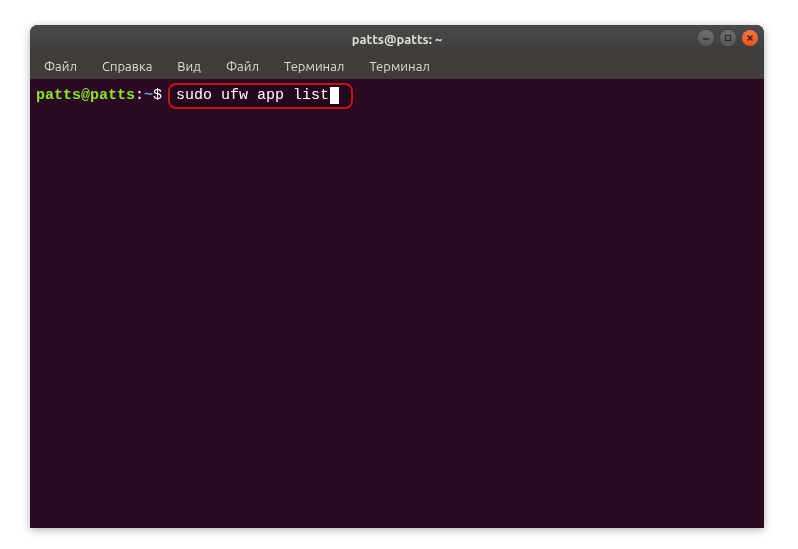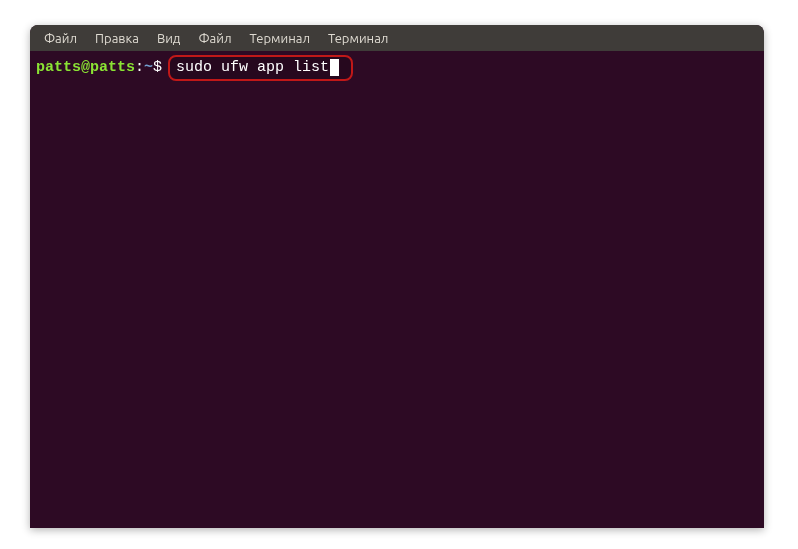--- a/index.html
+++ b/index.html
@@ -66,21 +66,21 @@
     .btn-close {
       background: linear-gradient(to bottom, #f07746, #e95420);
       color: #5a2010;
     }
     .menubar {
       height: 26px;
       background: #3f3c39;
       display: flex;
       align-items: center;
       padding: 0 6px;
-      gap: 2px;
+      gap: 9px;
     }
     .menu-item {
       color: #dfdbd2;
       font-size: 13px;
       padding: 3px 8px;
       cursor: pointer;
     }
     .terminal-body {
       padding: 4px 6px;
       font-family: Liberation Mono, monospace;
@@ -126,24 +126,45 @@
       width: 9px;
       height: 17px;
       background: #ffffff;
       margin-left: 1px;
     }
   </style>
 </head>
 <body>
 
 <div class="window">
+  <div class="titlebar">
+    <span class="titlebar-text">patts@patts: ~</span>
+    <div class="window-controls">
+      <div class="control-btn btn-min">
+        <svg width="8" height="8" viewBox="0 0 8 8">
+            <line x1="1" y1="5" x2="7" y2="5" stroke="#2a2a2a" stroke-width="1.5"></line>
+          </svg>
+      </div>
+      <div class="control-btn btn-max">
+        <svg width="8" height="8" viewBox="0 0 8 8">
+            <rect x="1.5" y="1.5" width="5" height="5" fill="none" stroke="#2a2a2a" stroke-width="1.2"></rect>
+          </svg>
+      </div>
+      <div class="control-btn btn-close">
+        <svg width="8" height="8" viewBox="0 0 8 8">
+            <line x1="1.5" y1="1.5" x2="6.5" y2="6.5" stroke="#4a1a08" stroke-width="1.5"></line>
+            <line x1="6.5" y1="1.5" x2="1.5" y2="6.5" stroke="#4a1a08" stroke-width="1.5"></line>
+          </svg>
+      </div>
+    </div>
+  </div>
 
   <div class="menubar">
     <span class="menu-item">Файл</span>
-    <span class="menu-item">Правка</span>
+    <span class="menu-item">Справка</span>
     <span class="menu-item">Вид</span>
     <span class="menu-item">Файл</span>
     <span class="menu-item">Терминал</span>
     <span class="menu-item">Терминал</span>
   </div>
 
   <div class="terminal-body">
     <div class="prompt-line">
       <span class="prompt-user">patts@patts</span>
         <span class="prompt-colon">:</span>

